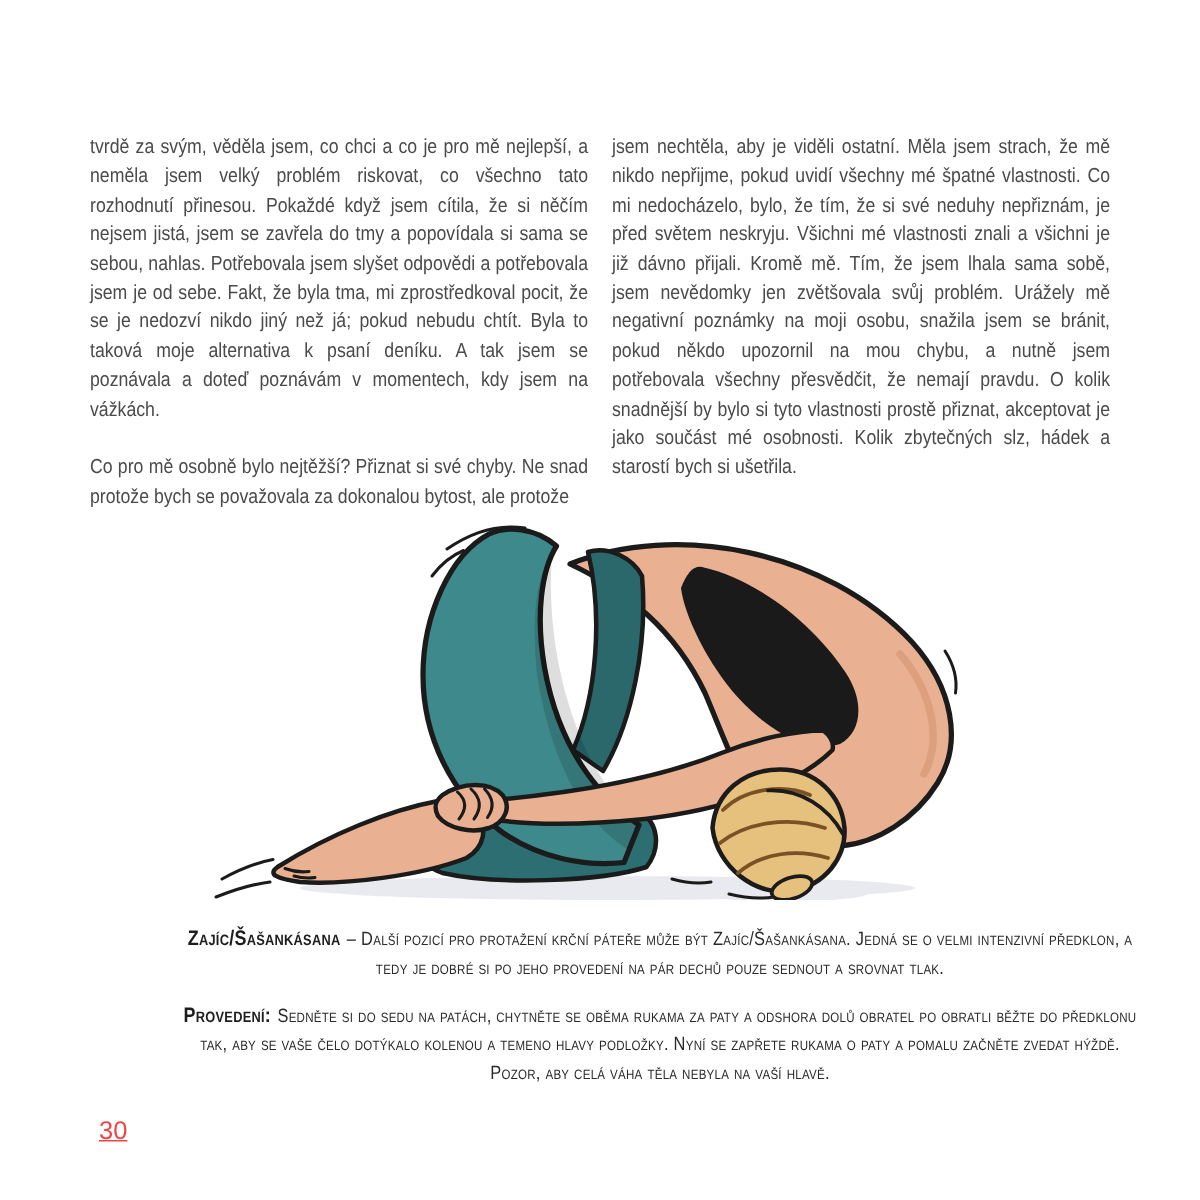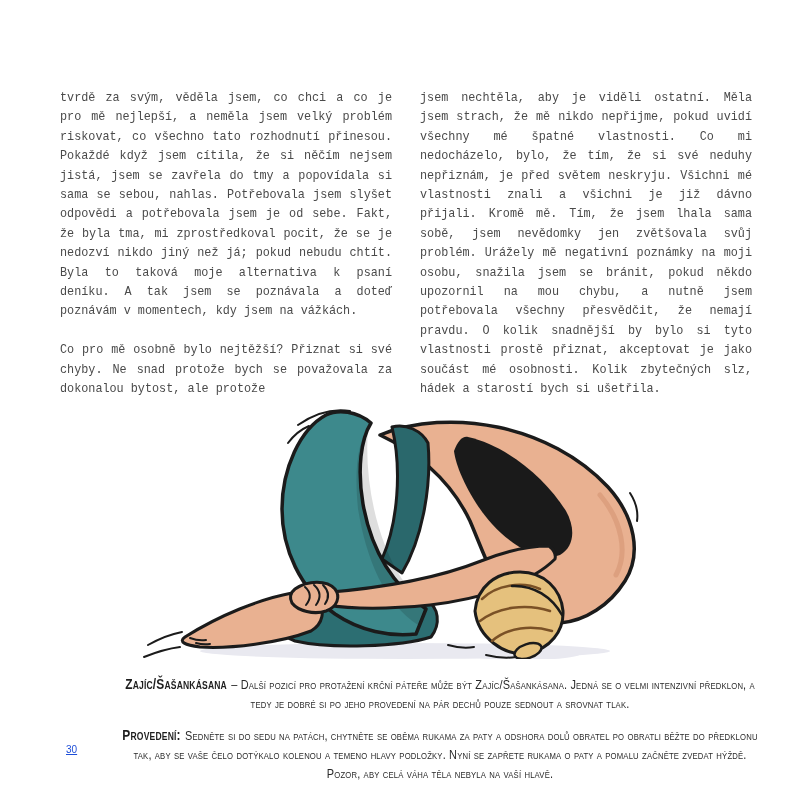--- a/index.html
+++ b/index.html
@@ -2,39 +2,39 @@
 <html style="--teal: #3d898c; --tealdark: #2c6e72; --tealband: #2a686c; --skin: #e9b191; --skinshade: #d79878; --top: #1a1a1a; --hair: #e5c17d; --hairline: #7a5126; --line: #1b1b1b; --shadow: #e9e9f0;"><head>
 <meta charset="utf-8">
 <style>
   * { margin:0; padding:0; box-sizing:border-box; }
   html,body { width:800px; height:800px; background:#ffffff; overflow:hidden; }
   body { font-family:"Liberation Sans", sans-serif; color:#4a4a4a; position:relative; }
 
   .page { position:relative; width:800px; height:800px; padding:88px 60px 0 60px; }
 
   
-  .columns { display:flex; gap:28px;font-family:Liberation Mono, monospace; }
+  .columns { display:flex; gap:16px; }
   .col { width:332px; overflow:visible; }
   .cond { width:380px; transform:scaleX(0.8737); transform-origin:0 0; }
   .body-par { font-size:13.5px; line-height:19.4px; text-align:justify; color:#4a4a4a; }
   .body-par + .body-par { margin-top:19.4px; }
 
   
   .figure-wrap { width:540px; margin:10px auto 0 auto; }
   svg { display:block; }
 
   
   .caption-block { width:760px; margin:16px auto 0 auto; }
   .cap-cond { width:760px; transform:scaleX(0.855); transform-origin:380px 0; }
   .cap { font-variant:small-caps; font-size:12.8px; line-height:19px; text-align:center;
          color:#2a2a2a; letter-spacing:0.2px; }
   .cap-lead { font-weight:700; font-size:14px; color:#1d1d1d; margin-right:5px; }
   .caption-block + .caption-block { margin-top:13px; }
 
-  .page-number { position:absolute; left:66px; top:744px; font-size:10px; color:#1d4ed8;text-decoration:underline; }
+  .page-number { position:absolute; left:66px; top:744px; font-size:17px; color:#ef4444;text-decoration:underline; }
 </style>
 </head>
 <body>
 
 <div class="page">
 
   <div class="columns">
     <div class="col">
       <div class="cond">
         <p class="body-par">tvrdě za svým, věděla jsem, co chci a co je pro mě nejlepší, a neměla jsem velký problém riskovat, co všechno tato rozhodnutí přinesou. Pokaždé když jsem cítila, že si něčím nejsem jistá, jsem se zavřela do tmy a popovídala si sama se sebou, nahlas. Potřebovala jsem slyšet odpovědi a potřebovala jsem je od sebe. Fakt, že byla tma, mi zprostředkoval pocit, že se je nedozví nikdo jiný než já; pokud nebudu chtít. Byla to taková moje alternativa k psaní deníku. A tak jsem se poznávala a doteď poznávám v momentech, kdy jsem na vážkách.</p>

